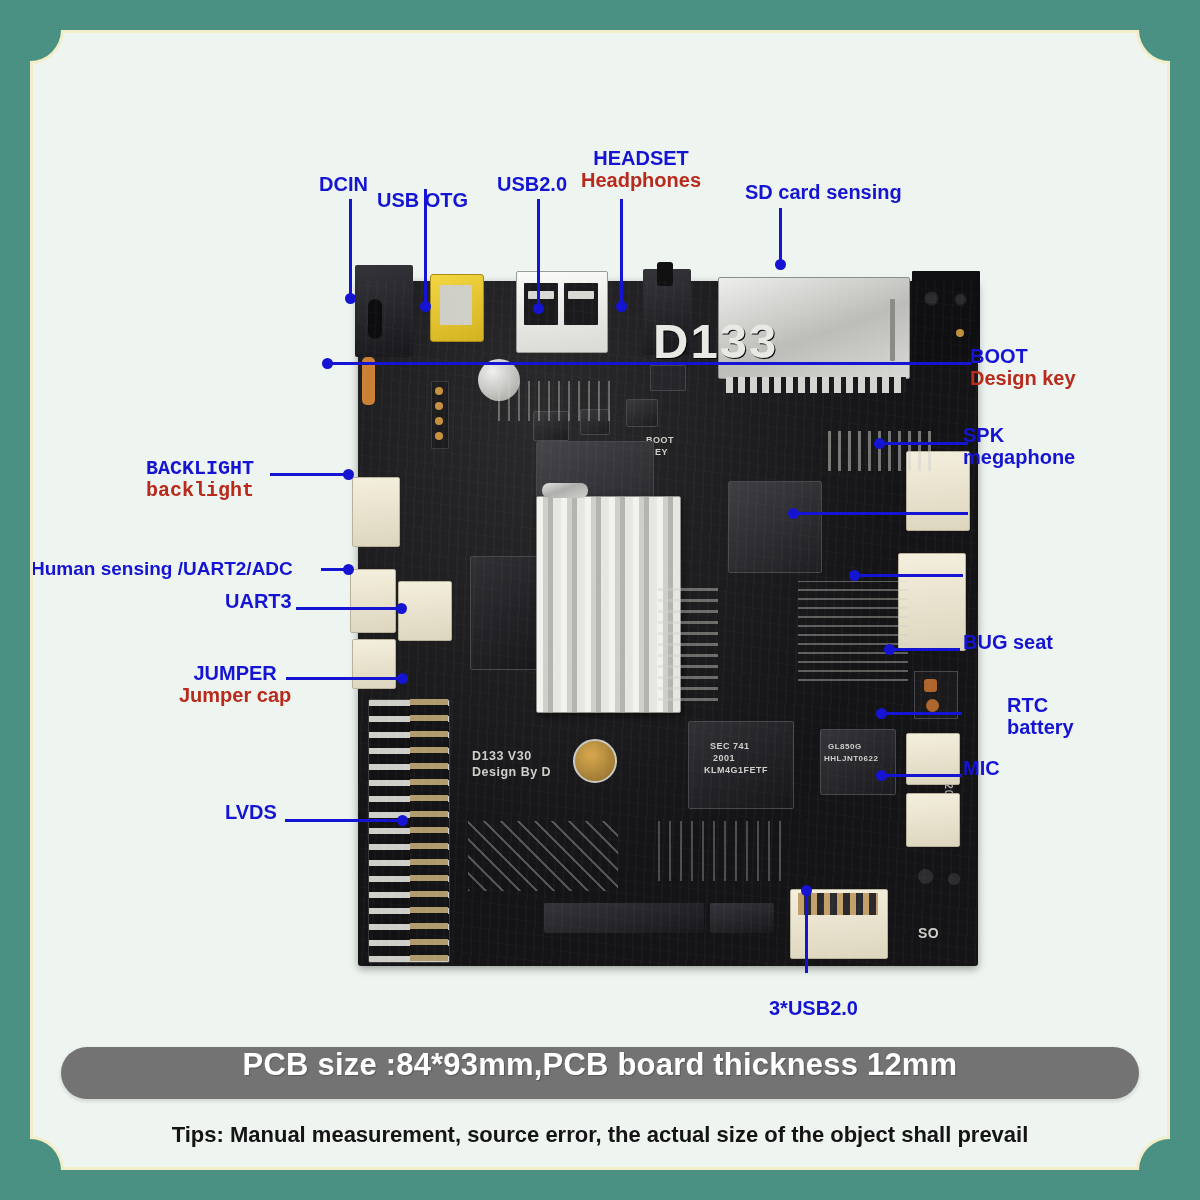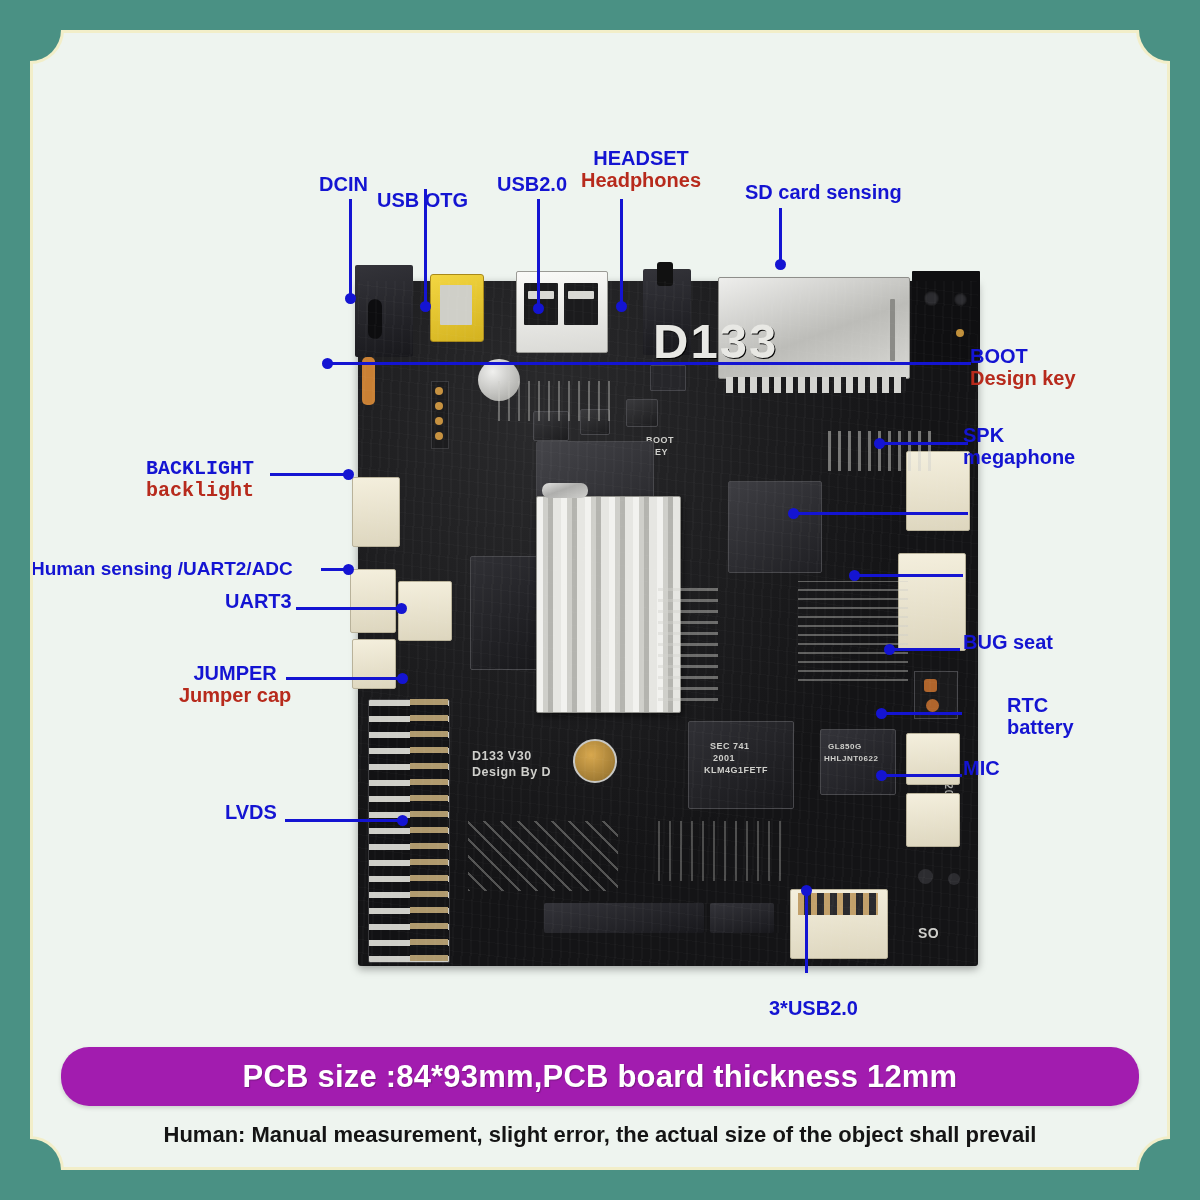--- a/index.html
+++ b/index.html
@@ -79,23 +79,23 @@
   .lbl .t2.red{color:#b72a1c;}
   .lbl.sm .t1,.lbl.sm .t2{font-size:18px;margin-top:8px;}
 
   .line{position:absolute;background:#1414d2;}
   .lh{height:3px;}
   .lv{width:3px;}
   .dot{position:absolute;width:11px;height:11px;border-radius:50%;background:#1414d2;}
 
   
   .banner{
-    position:absolute;left:61px;top:1047px;width:1078px;height:59px;
-    background:#a21caf;border-radius:28px;
-    display:flex;align-items:center;justify-content:center;
+    position:absolute;left:61px;top:1047px;width:1078px;height:52px;
+    background:#737373;border-radius:28px;
+    display:flex;align-items:flex-start;justify-content:center;
     box-shadow:0 2px 4px rgba(0,0,0,.15);
   }
   .banner span{
     color:#ffffff;font-size:31px;font-weight:bold;letter-spacing:.2px;
     text-shadow:1px 1px 1px rgba(0,0,0,.25);
   }
   .tips{
     position:absolute;left:0;top:1122px;width:1200px;text-align:center;
     color:#141414;font-size:22px;font-weight:bold;
   }
@@ -317,16 +317,16 @@
 
     <div class="lbl" style="left:736px;top:964px;">
       <span class="t1">3*USB2.0</span>
     </div>
     <div class="line lv" style="left:772px;top:858px;height:82px;"></div>
     <div class="dot" style="left:768px;top:852px;"></div>
 
     <div class="banner" style="left:28px;top:1014px;width:1078px;">
       <span>PCB size :84*93mm,PCB board thickness 12mm</span>
     </div>
-    <div class="tips" style="left:0;top:1089px;width:1134px;">Human: Manual measurement, slight error, the actual size of the object shall prevail</div>
+    <div class="tips" style="left:0;top:1089px;width:1134px;">Tips: Manual measurement, source error, the actual size of the object shall prevail</div>
 
   </div>
 </div>
 
 </body></html>

